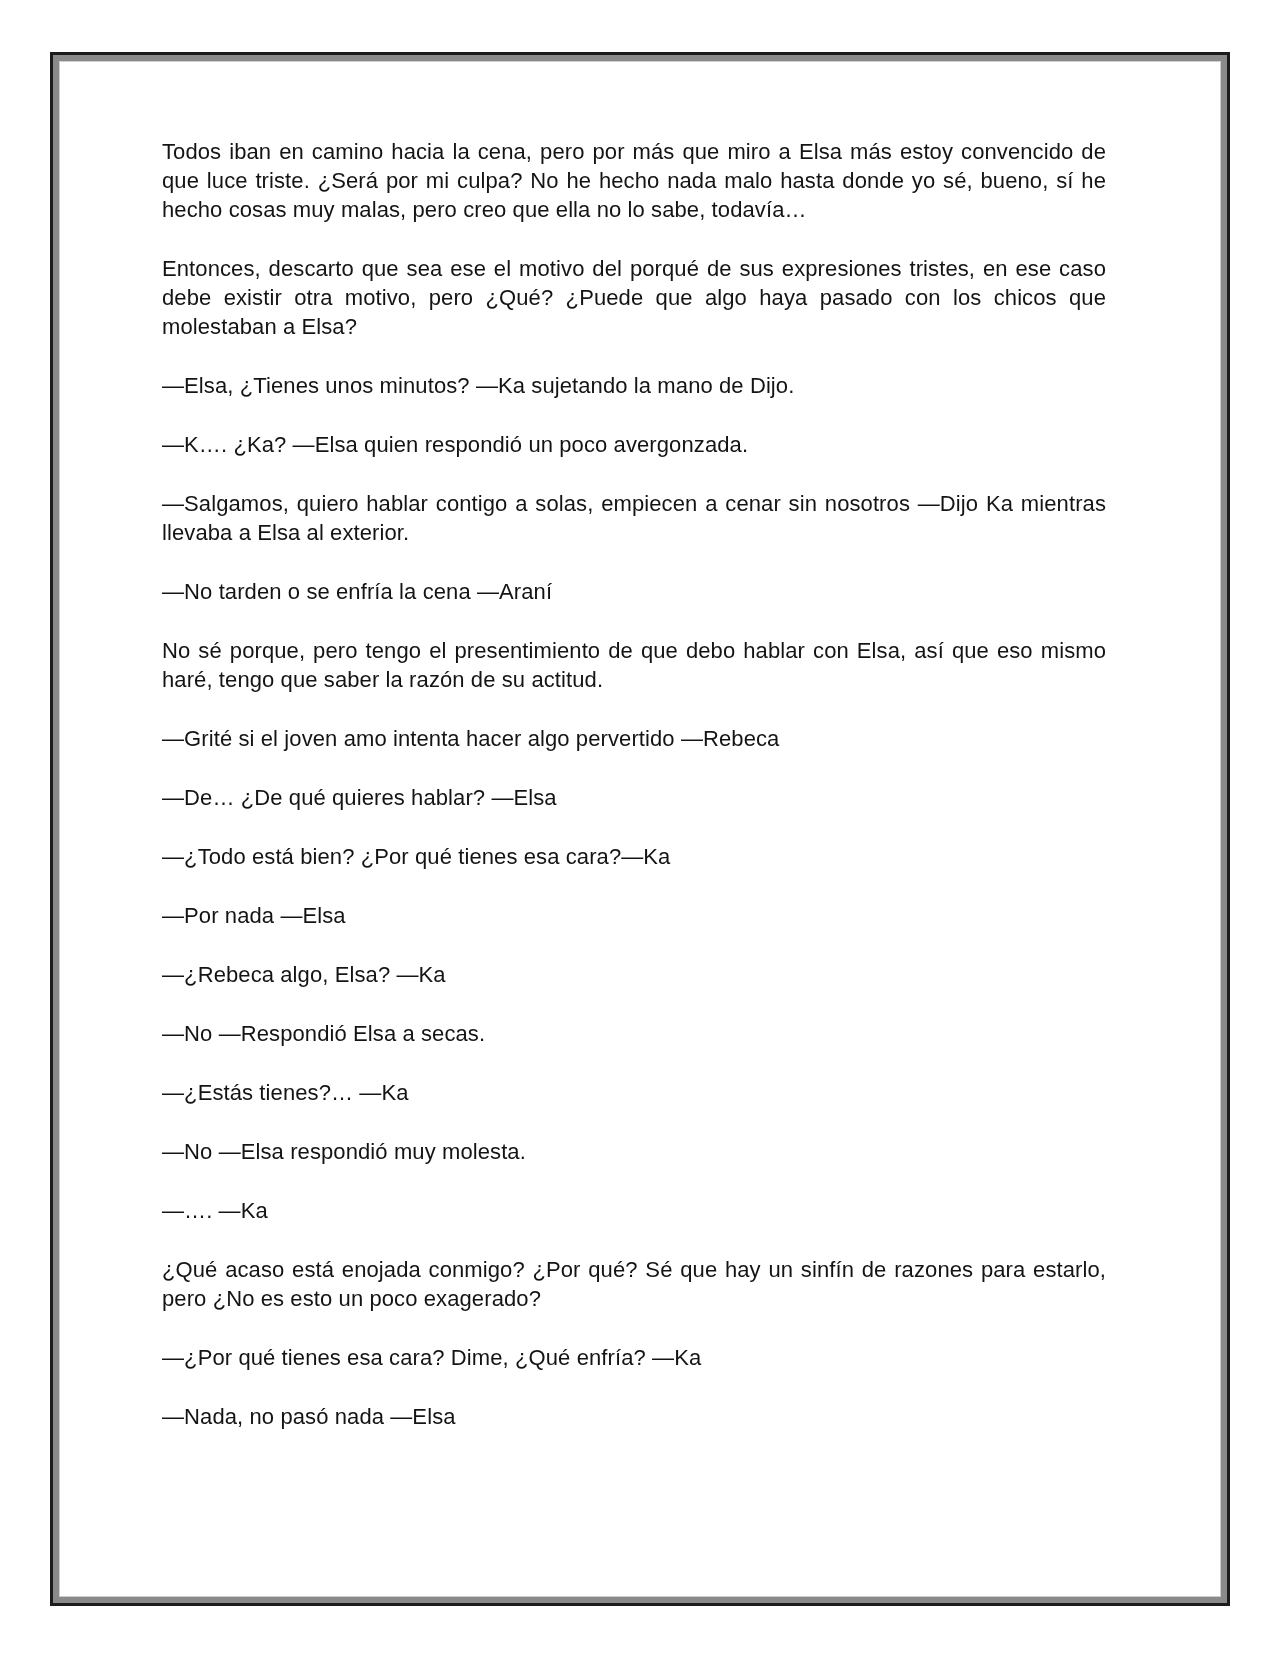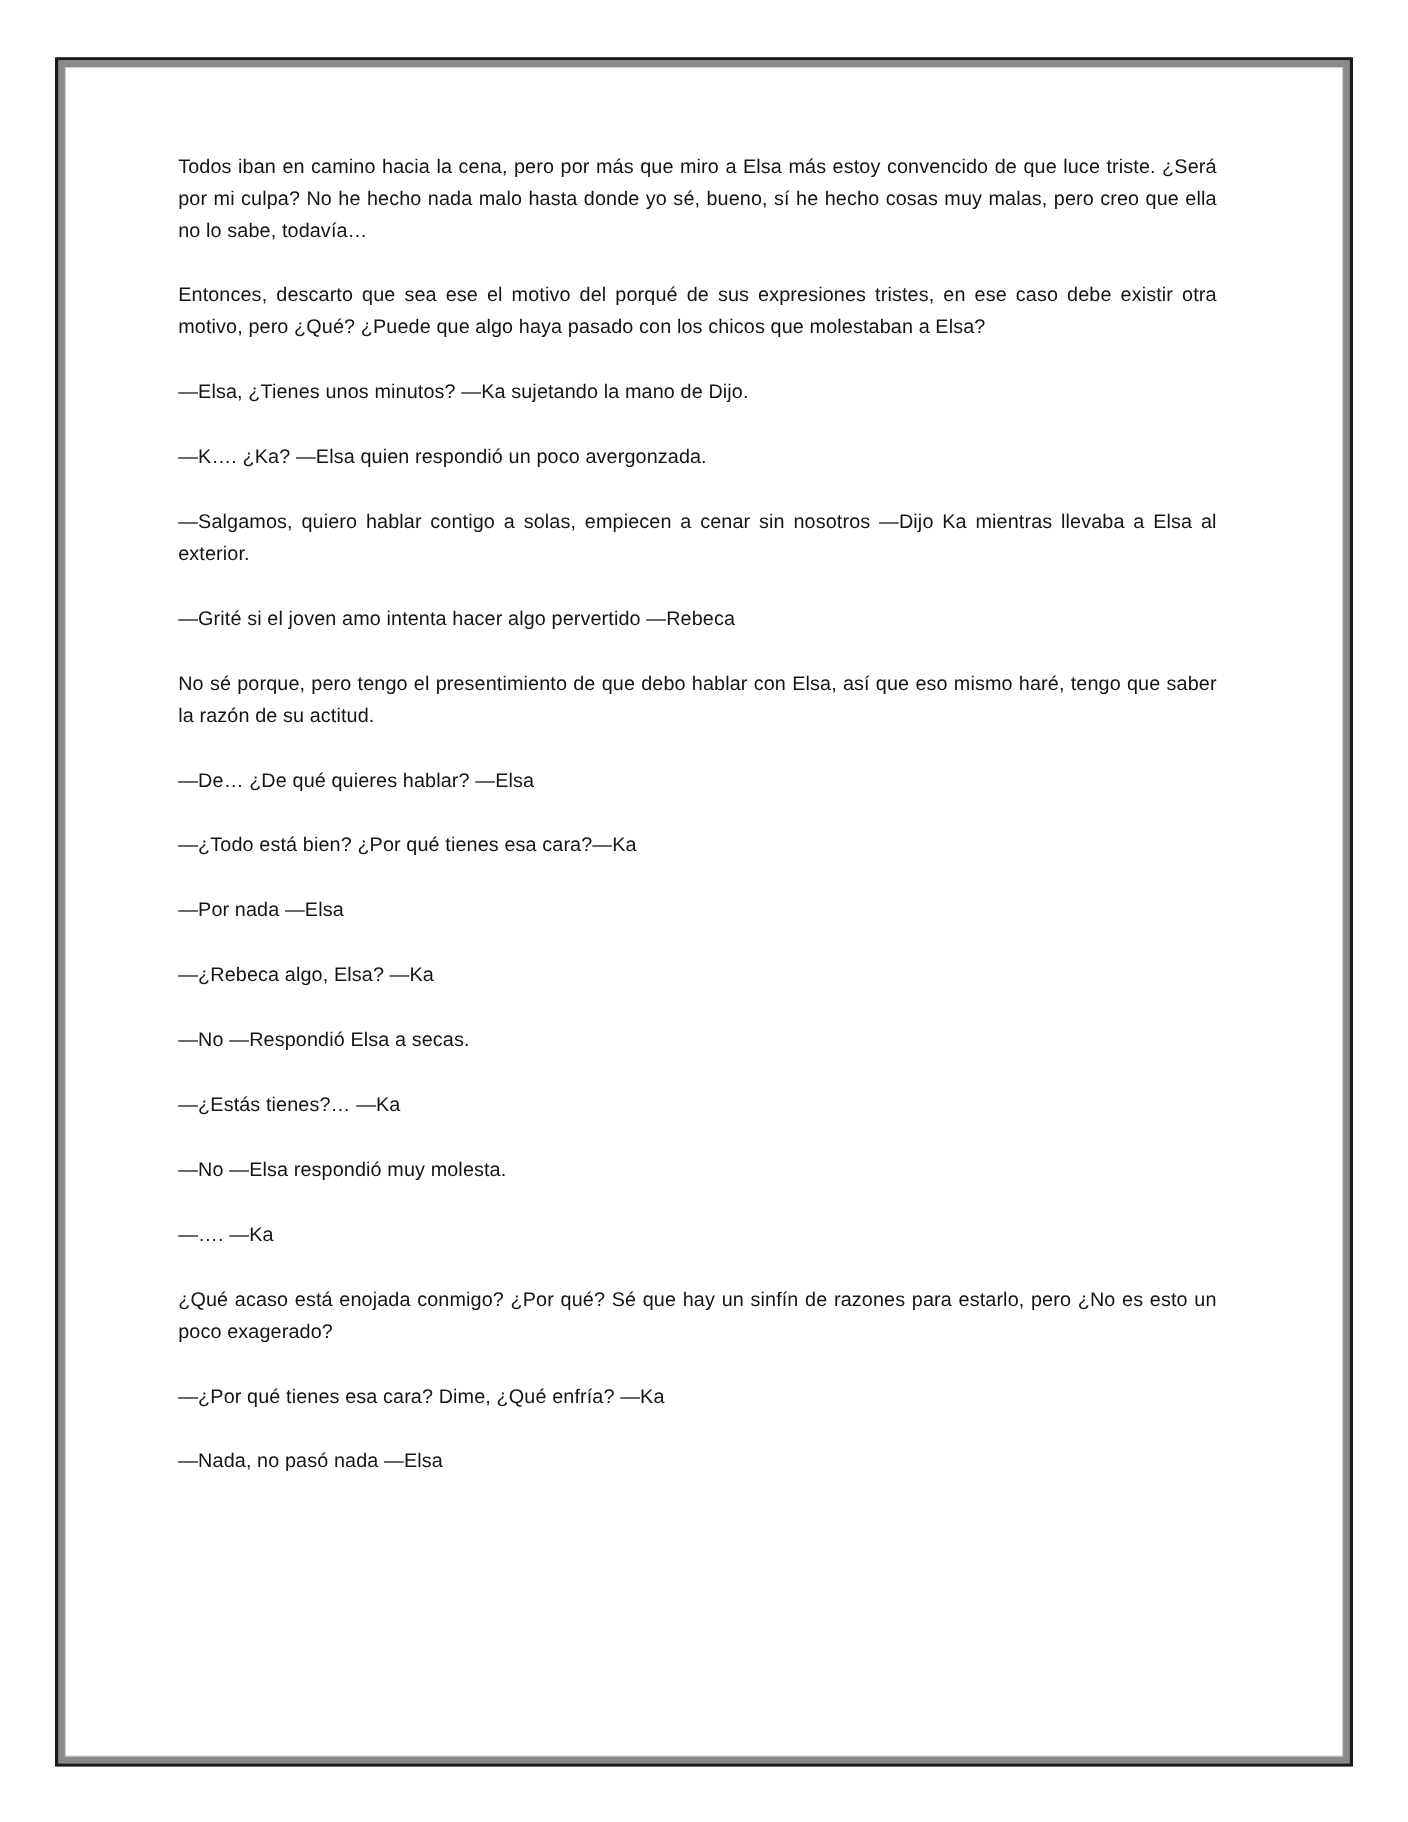--- a/index.html
+++ b/index.html
@@ -40,41 +40,42 @@
     position: absolute;
     left: 0;
     top: 0;
     width: 100%;
     height: 100%;
     padding: 82px 121px 60px 109px;
     overflow: hidden;
   }
   .content p {
     margin: 0 0 30px 0;
-    font-size: 18px;
+    font-size: 22px;
     line-height: 29px;
     color: var(--text);
     text-align: justify;
     text-justify: inter-word;
     letter-spacing: 0.1px;
   }
 </style>
 </head>
 <body>
 
 <div class="page">
   <div class="frame">
     <div class="content">
       <p>Todos iban en camino hacia la cena, pero por más que miro a Elsa más estoy convencido de que luce triste. ¿Será por mi culpa? No he hecho nada malo hasta donde yo sé, bueno, sí he hecho cosas muy malas, pero creo que ella no lo sabe, todavía…</p>
       <p>Entonces, descarto que sea ese el motivo del porqué de sus expresiones tristes, en ese caso debe existir otra motivo, pero ¿Qué? ¿Puede que algo haya pasado con los chicos que molestaban a Elsa?</p>
       <p>—Elsa, ¿Tienes unos minutos? —Ka sujetando la mano de Dijo.</p>
       <p>—K…. ¿Ka? —Elsa quien respondió un poco avergonzada.</p>
       <p>—Salgamos, quiero hablar contigo a solas, empiecen a cenar sin nosotros —Dijo Ka mientras llevaba a Elsa al exterior.</p>
+      <p>—No tarden o se enfría la cena —Araní</p>
+      <p>No sé porque, pero tengo el presentimiento de que debo hablar con Elsa, así que eso mismo haré, tengo que saber la razón de su actitud.</p>
       <p>—Grité si el joven amo intenta hacer algo pervertido —Rebeca</p>
-      <p>No sé porque, pero tengo el presentimiento de que debo hablar con Elsa, así que eso mismo haré, tengo que saber la razón de su actitud.</p>
       <p>—De… ¿De qué quieres hablar? —Elsa</p>
       <p>—¿Todo está bien? ¿Por qué tienes esa cara?—Ka</p>
       <p>—Por nada —Elsa</p>
       <p>—¿Rebeca algo, Elsa? —Ka</p>
       <p>—No —Respondió Elsa a secas.</p>
       <p>—¿Estás tienes?… —Ka</p>
       <p>—No —Elsa respondió muy molesta.</p>
       <p>—…. —Ka</p>
       <p>¿Qué acaso está enojada conmigo? ¿Por qué? Sé que hay un sinfín de razones para estarlo, pero ¿No es esto un poco exagerado?</p>
       <p>—¿Por qué tienes esa cara? Dime, ¿Qué enfría? —Ka</p>

